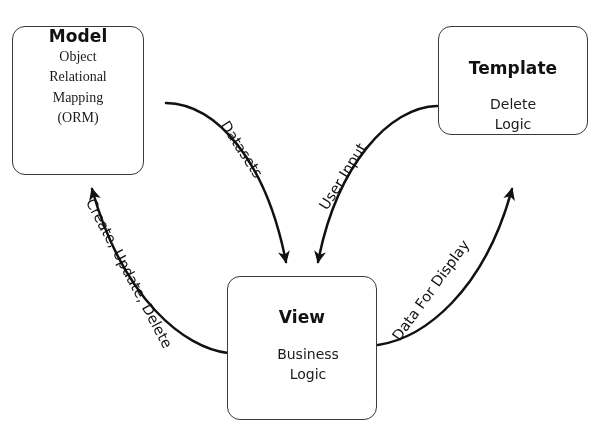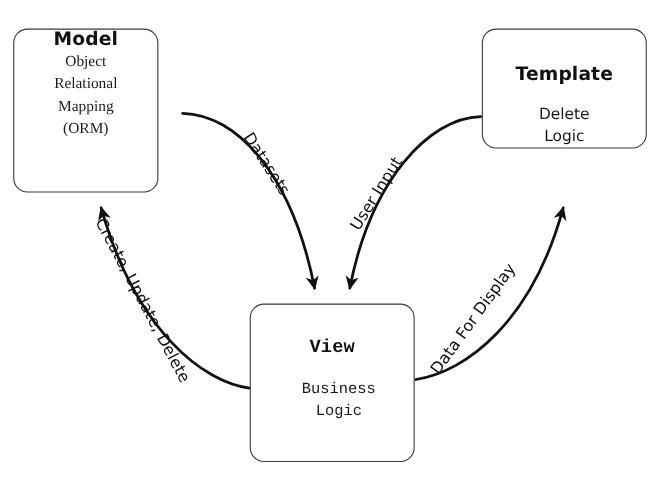--- a/index.html
+++ b/index.html
@@ -58,21 +58,20 @@
   }
   #node-model .node-subtitle { margin-top: 1px; font-family: Liberation Serif, serif; }
   #node-template {
     left: 438px; top: 26px;  width: 150px; height: 109px;
     padding-top: 32px;
   }
   #node-template .node-subtitle { margin-top: 16px; }
   #node-view {
     left: 227px; top: 276px; width: 150px; height: 144px;
     padding-top: 31px;
-    font-family: Liberation Mono, monospace;
   }
   #node-view .node-subtitle { margin-top: 17px; margin-left: 12px; }
 
   
   .edge-label {
     position: absolute;
     font-size: 14.5px;
     color: #111111;
     white-space: nowrap;
     transform-origin: 0 0;

